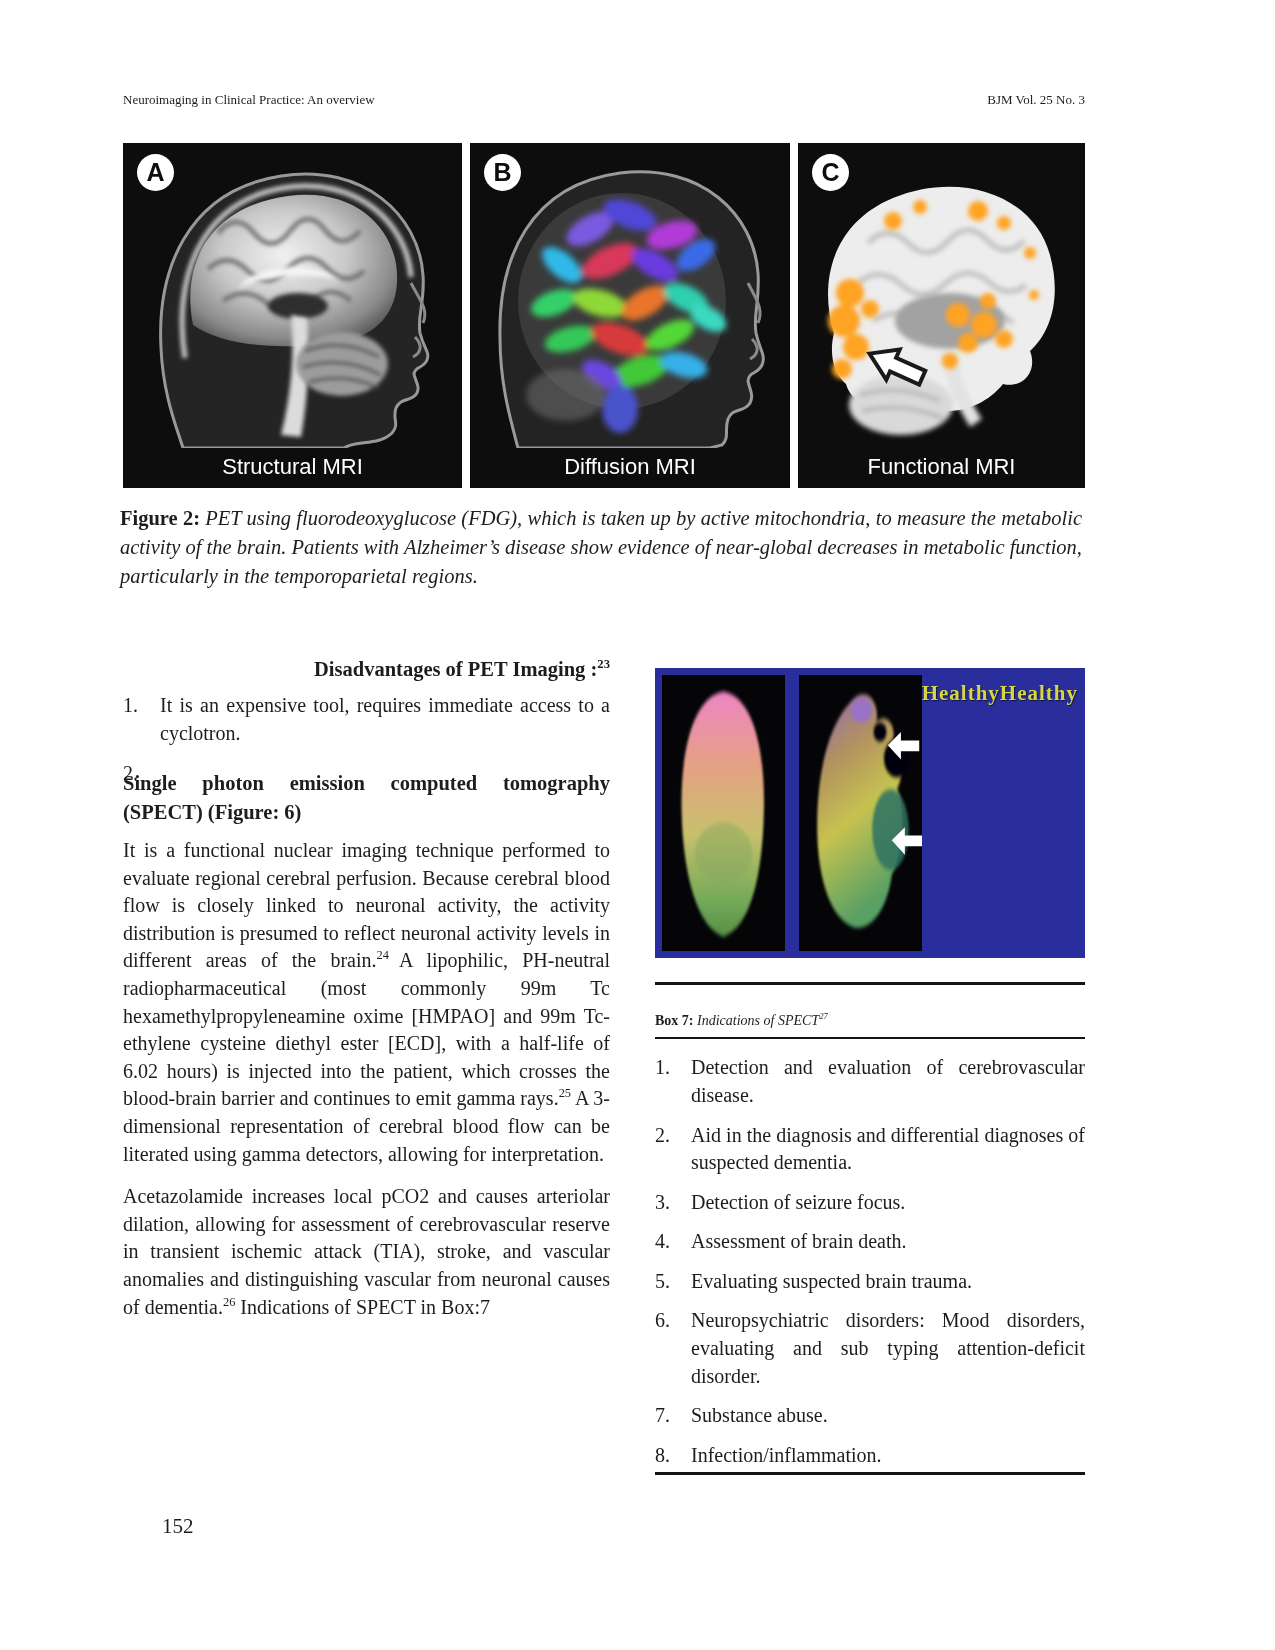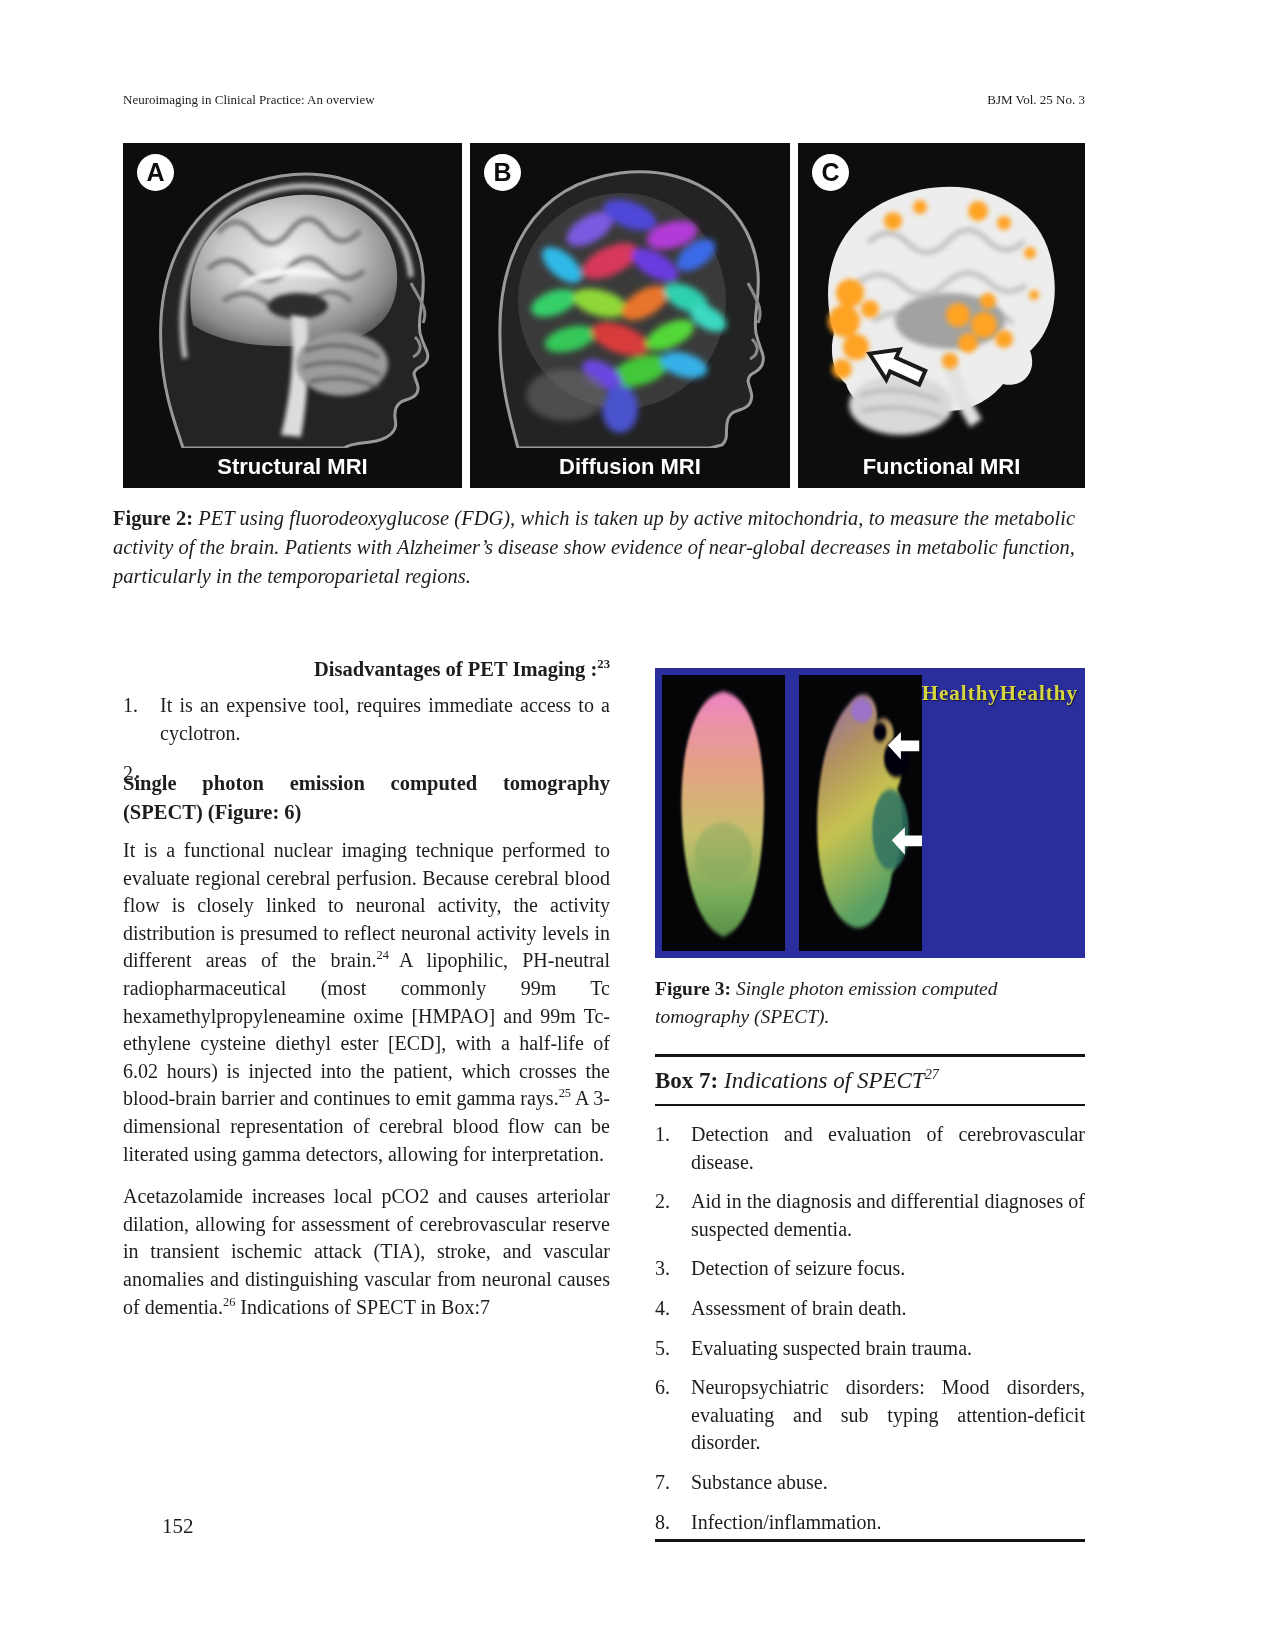--- a/index.html
+++ b/index.html
@@ -13,23 +13,23 @@
     justify-content:space-between;font-size:13px;}
   
   .fig2{position:absolute;left:123px;top:143px;width:962px;height:345px;display:flex;gap:8px;}
   .fig2-panel{background:#0d0d0d;position:relative;overflow:hidden;flex:none;height:345px;}
   .fig2-panel.pa{width:339px;} .fig2-panel.pb{width:320px;} .fig2-panel.pc{width:287px;}
   .brain-svg{position:absolute;left:0;top:0;width:100%;height:305px;}
   .badge{position:absolute;top:11px;left:14px;width:37px;height:37px;border-radius:50%;
     background:#ffffff;color:#0d0d0d;font-family:"Liberation Sans","DejaVu Sans",sans-serif;
     font-weight:bold;font-size:25px;display:flex;align-items:center;justify-content:center;z-index:3;}
   .fig2-label{position:absolute;bottom:8px;left:0;width:100%;text-align:center;color:#ffffff;
-    font-family:"Liberation Sans","DejaVu Sans",sans-serif;font-weight:bold;font-size:22px;z-index:3;}
-  
-  .fig2-caption{position:absolute;left:113px;top:504px;width:962px;font-size:20.5px;
+    font-family:"Liberation Sans","DejaVu Sans",sans-serif;font-weight:normal;font-size:22px;z-index:3;}
+  
+  .fig2-caption{position:absolute;left:120px;top:504px;width:962px;font-size:20.5px;
     line-height:1.42;text-align:justify;}
   .cap-label{font-weight:bold;font-style:normal;}
   .cap-text{font-style:italic;}
   
   .col-left{position:absolute;left:123px;top:655px;width:487px;font-size:20px;line-height:1.38;}
   .col-right{position:absolute;left:655px;top:668px;width:430px;font-size:20px;line-height:1.38;}
   .h-bold{font-weight:bold;font-size:20.5px;margin:0 0 9px 0;text-align:right;}
   .h-justify{text-align:justify;margin:22px 0 11px 0;}
   sup{font-size:0.62em;line-height:0;}
   ol.numlist{list-style:none;margin:0;padding:0;}
@@ -42,21 +42,21 @@
   .fig3-panels{flex:1;display:flex;gap:14px;}
   .fig3-panel{flex:1;background:#050508;position:relative;overflow:hidden;}
   .fig3-panel svg{position:absolute;left:0;top:0;width:100%;height:100%;}
   .fig3-strip{height:36px;display:flex;align-items:center;}
   .fig3-strip .cell{flex:1;text-align:center;color:#d6d640;font-weight:bold;font-size:21px;
     letter-spacing:1px;text-shadow:1px 1px 1px #14143a;}
   .fig3-caption{margin:17px 0 0 0;font-size:19.5px;line-height:1.42;}
   
   .box7{margin-top:24px;}
   .box7-head{border-top:3px solid #141414;border-bottom:2px solid #141414;
-    padding:8px 0 7px 0;font-size:23px;}
+    padding:26px 0 7px 0;font-size:14px;}
   .box7-title{font-style:italic;}
   .box7-head sup{font-style:italic;}
   ol.box7-list{list-style:none;margin:15px 0 0 0;padding:0 0 1px 0;border-bottom:3px solid #141414;}
   ol.box7-list li{position:relative;padding-left:36px;margin-bottom:12px;text-align:justify;}
   ol.box7-list li:last-child{margin-bottom:2px;}
   ol.box7-list li .num{position:absolute;left:0;top:0;}
   
   .page-num{position:absolute;left:123px;top:1514px;font-size:21px;margin-left:39px;}
 </style>
 </head>
@@ -269,23 +269,20 @@
             </g>
           </svg>
         </div>
       </div>
       <div class="fig3-strip">
         <div class="cell">Healthy</div>
         <div class="cell">Healthy</div>
       </div>
     </div>
 
-    <div class="fig3-caption">
-      <span class="cap-label">Figure 3:</span><span class="cap-text">  Single photon emission computed tomography (SPECT).</span>
-    </div>
 
     <div class="box7">
       <div class="box7-head">
         <span class="cap-label">Box 7:</span><span class="box7-title"> Indications of SPECT</span><sup>27</sup>
       </div>
       <ol class="box7-list">
         <li><span class="num">1.</span><span>Detection and evaluation of cerebrovascular disease.</span></li>
         <li><span class="num">2.</span><span>Aid in the diagnosis and differential diagnoses of suspected dementia.</span></li>
         <li><span class="num">3.</span><span>Detection of seizure focus.</span></li>
         <li><span class="num">4.</span><span>Assessment of brain death.</span></li>

